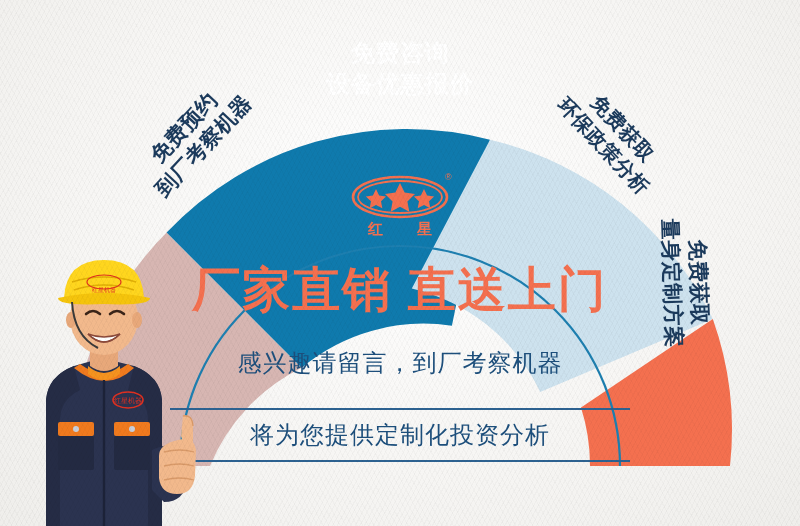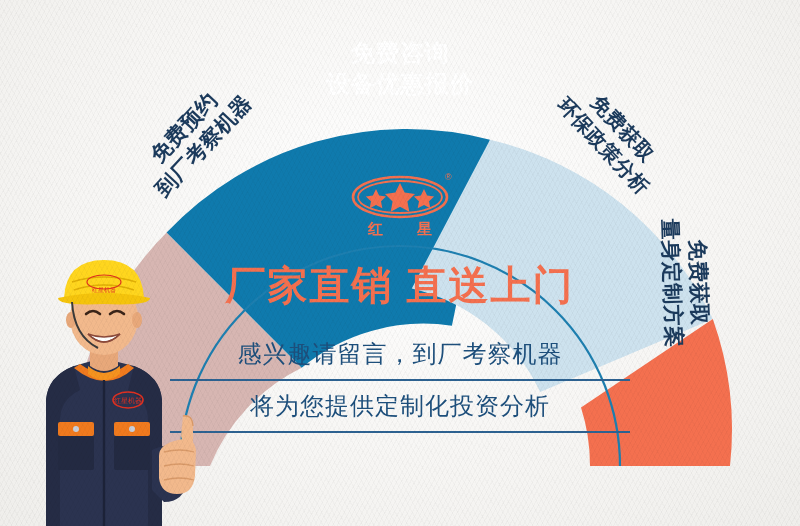--- a/index.html
+++ b/index.html
@@ -55,28 +55,28 @@
     font-size:21px;font-weight:700;
     transform:rotate(88deg);
   }
 
   
   #center{position:absolute;left:170px;top:170px;width:460px;z-index:30;text-align:center;}
 
   #logo{width:120px;height:76px;margin:0 auto 12px;position:relative;}
 
   #headline{
-    font-size:40px;font-weight:700;color:#f4704f;
+    font-size:48px;font-weight:700;color:#f4704f;
     letter-spacing:2px;margin:0 0 16px 0;white-space:nowrap;
   }
   .sub{
     font-size:24px;color:#1d4f7c;letter-spacing:1px;
     padding:9px 0;white-space:nowrap;
   }
-  #sub2{border-top:2px solid #2d6291;border-bottom:2px solid #2d6291;}
+  #sub2{border-top:2px solid #2d6291;border-bottom:2px solid #2d6291;margin-top:20px;}
 
   
   #worker{position:absolute;left:2px;top:240px;width:220px;height:286px;z-index:40;}
 </style>
 </head>
 <body>
 
 <div id="stage">
 
   <div class="bgwash"></div>

